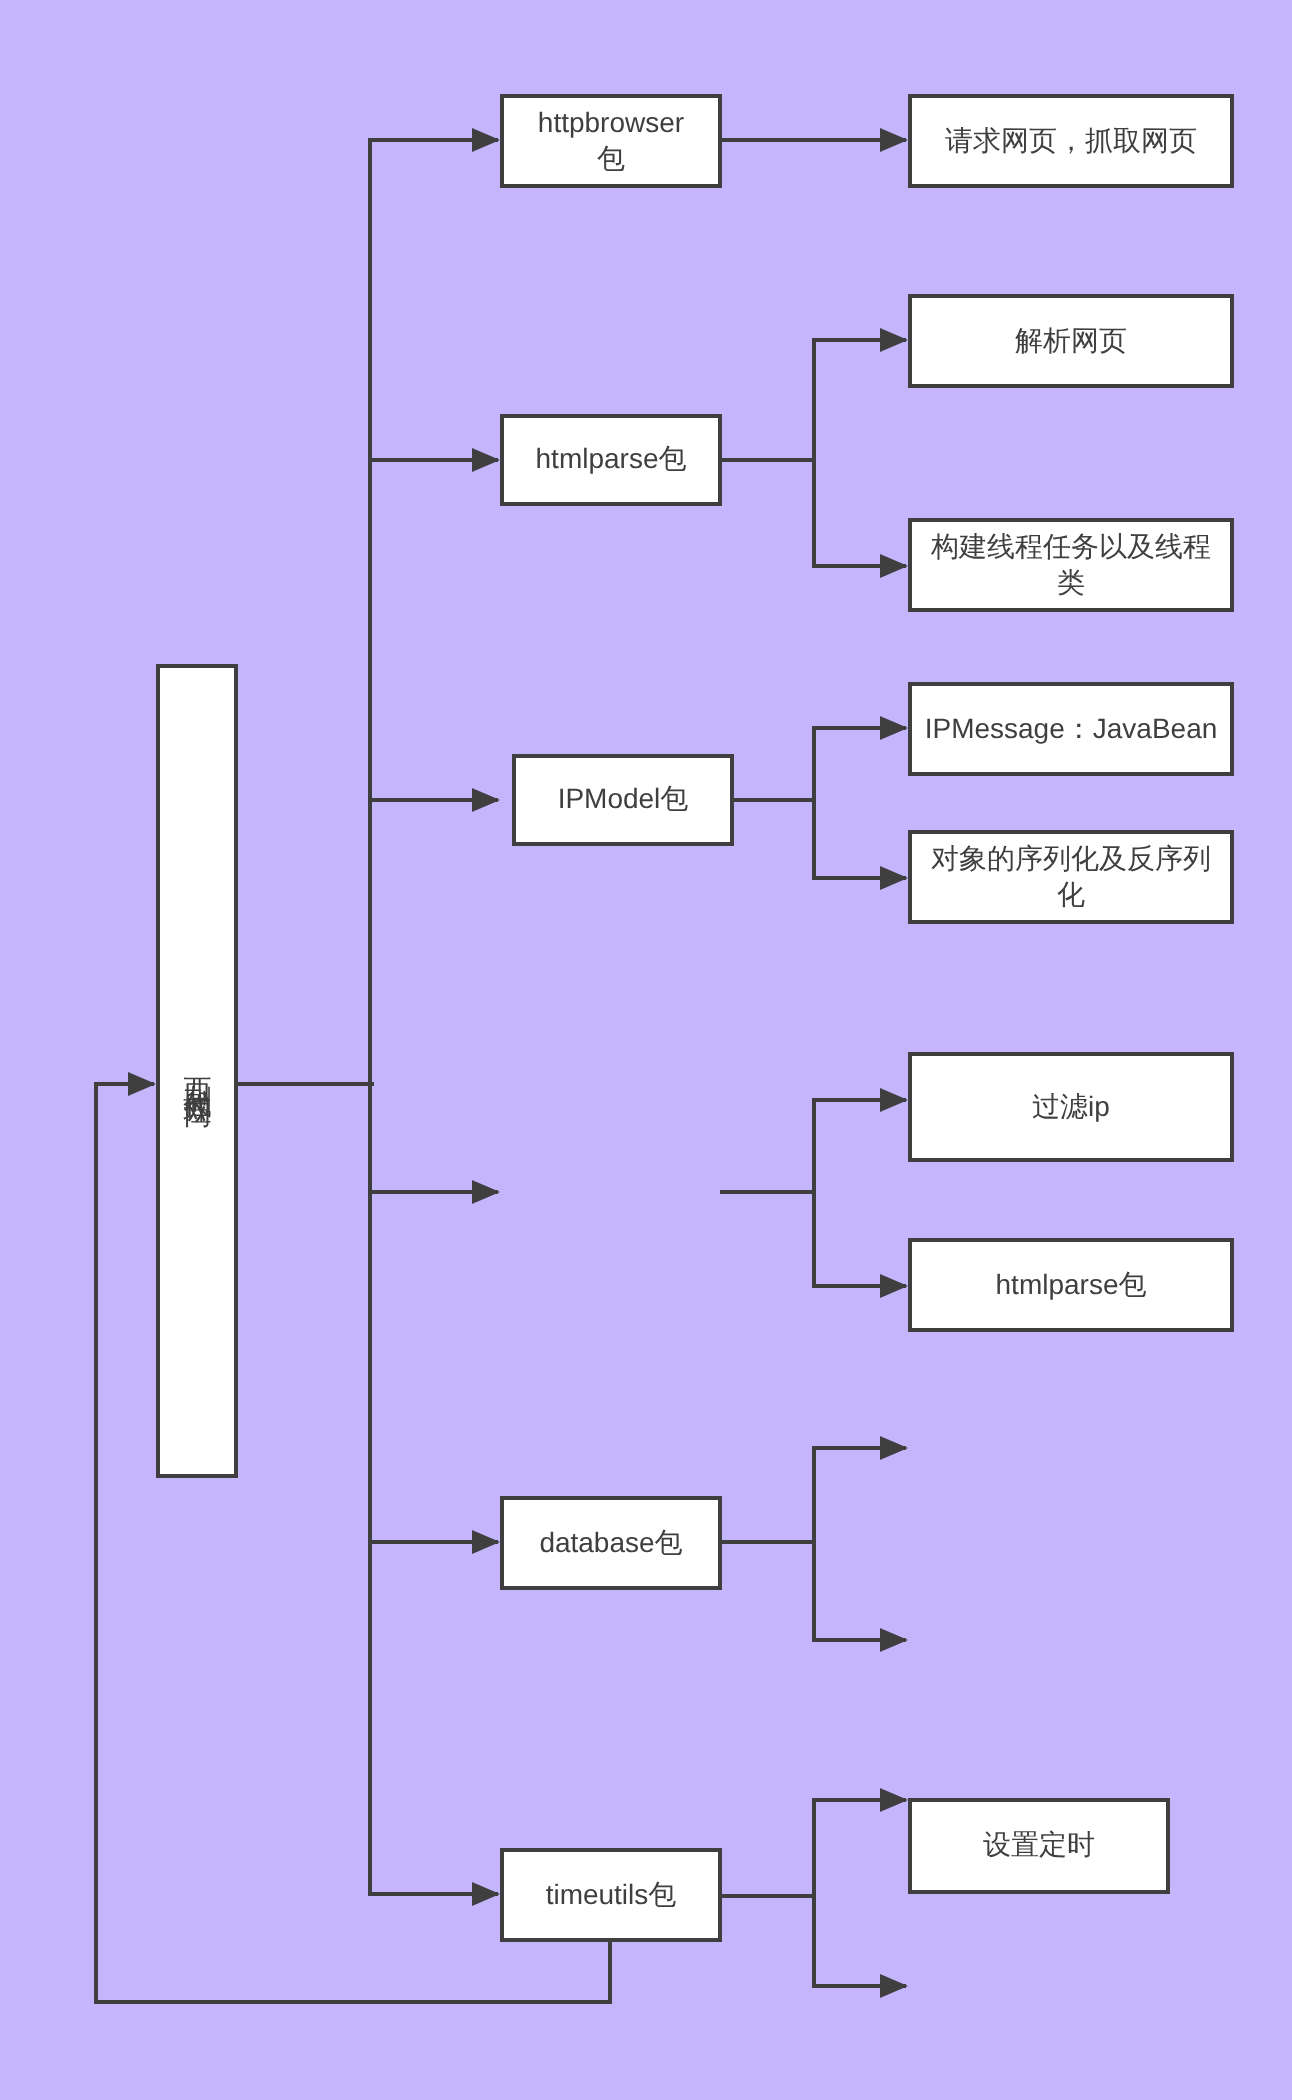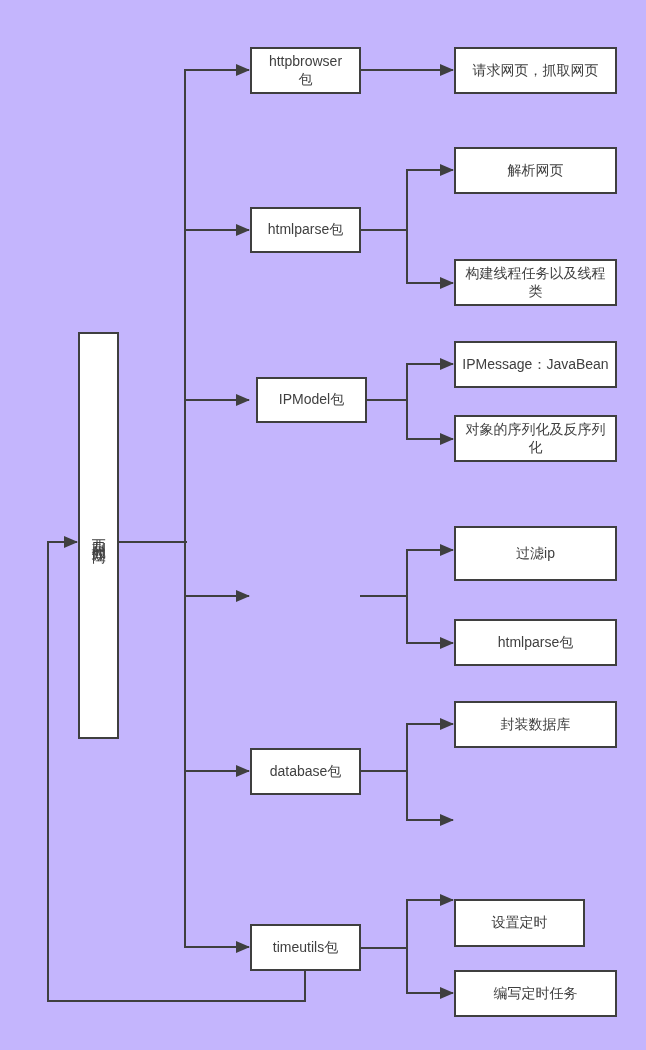--- a/index.html
+++ b/index.html
@@ -128,23 +128,17 @@
   </div>
   <div class="node" style="left:454px;top:415px;width:163px;height:47px">
     <span class="lbl">对象的序列化及反序列化</span>
   </div>
   <div class="node" style="left:454px;top:526px;width:163px;height:55px">
     <span class="lbl">过滤ip</span>
   </div>
   <div class="node" style="left:454px;top:619px;width:163px;height:47px">
     <span class="lbl">htmlparse包</span>
   </div>
-  <div class="node" style="left:454px;top:701px;width:163px;height:47px">
-    <span class="lbl">封装数据库</span>
-  </div>
   <div class="node" style="left:454px;top:899px;width:131px;height:48px">
     <span class="lbl">设置定时</span>
-  </div>
-  <div class="node" style="left:454px;top:970px;width:163px;height:47px">
-    <span class="lbl">编写定时任务</span>
   </div>
 
 </div>
 
 </body></html>

